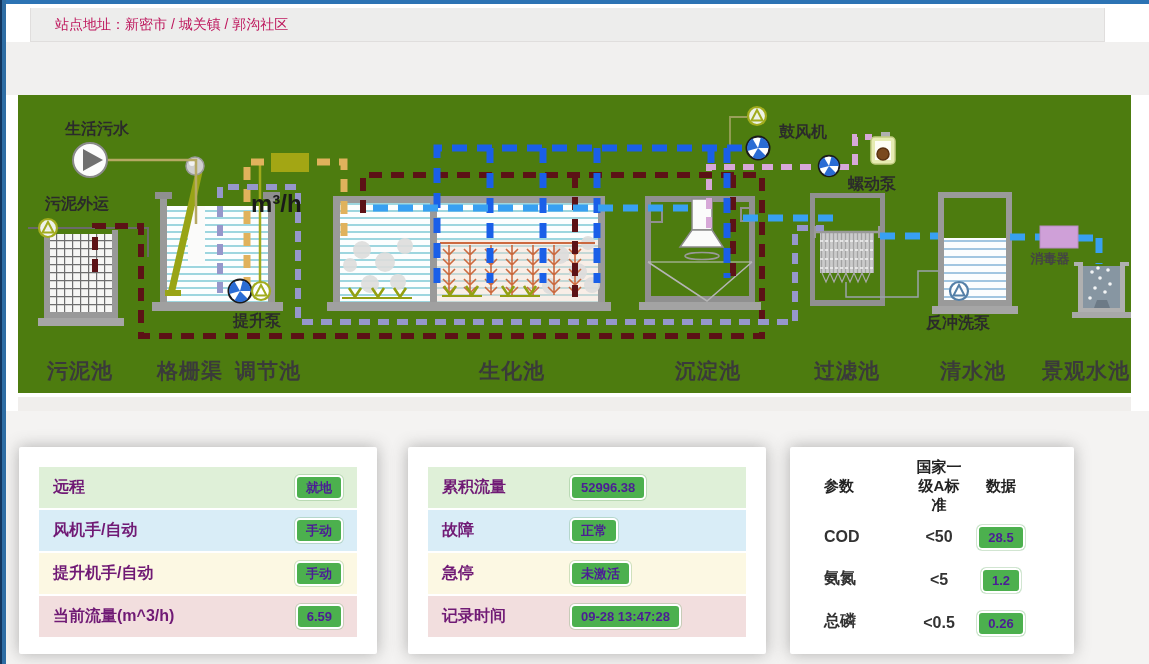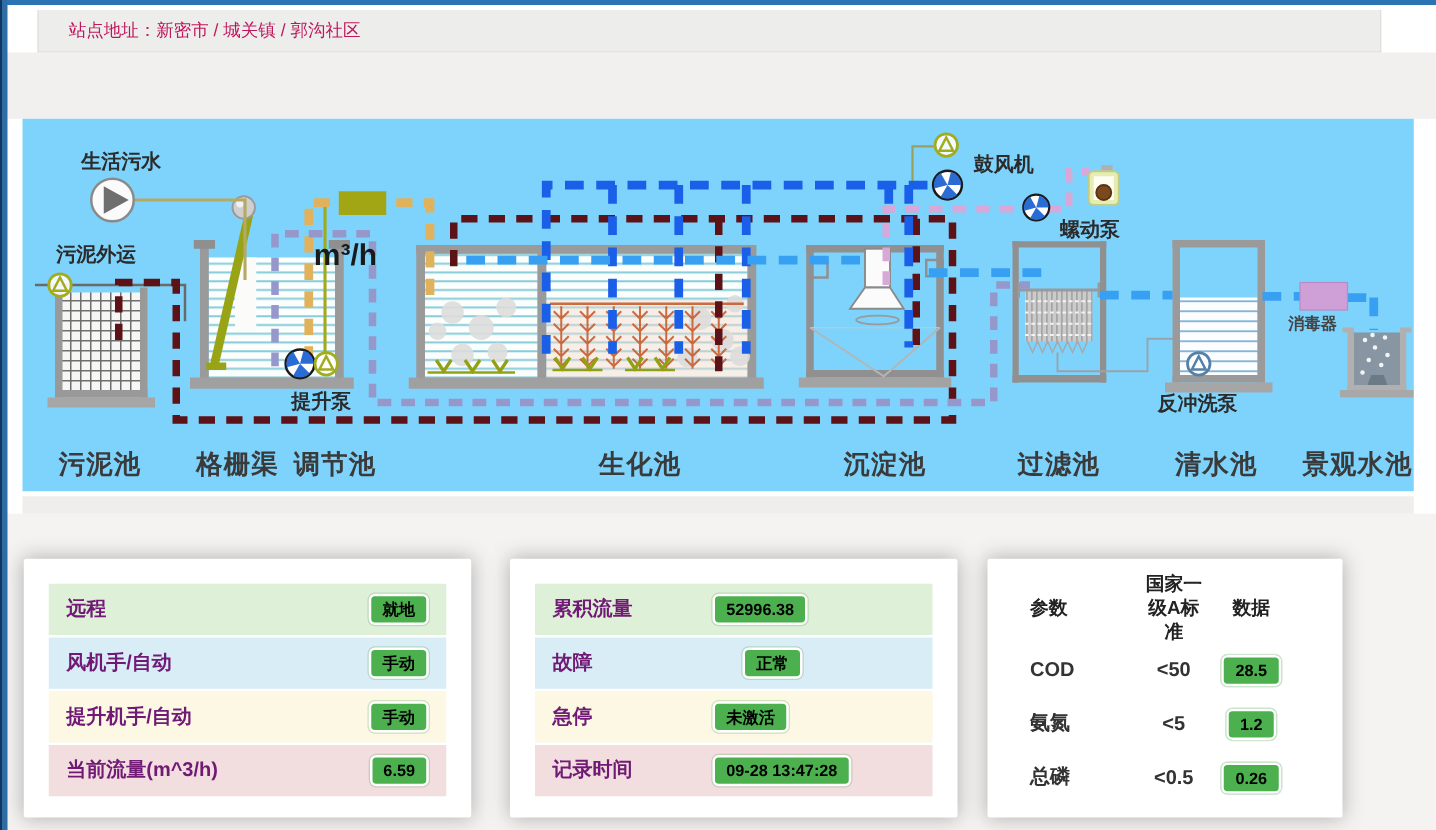--- a/index.html
+++ b/index.html
@@ -14,42 +14,42 @@
     background:linear-gradient(to right,#12365f 0 2px,#2e6da4 2px 100%);}
   
   .header-bar{
     position:absolute;left:30px;top:8px;width:1075px;height:34px;
     background:#ededec;border:1px solid #e0dedd;border-top:none;
     box-sizing:border-box;display:flex;align-items:center;
     font-size:14px;color:#be185d;padding-left:24px;
   }
   .band-upper{position:absolute;left:0;top:42px;width:1149px;height:53px;background:#f1f0ef;}
   
-  .diagram-wrap{position:absolute;left:18px;top:95px;width:1113px;height:298px;background:#7dd3fc;}
+  .diagram-wrap{position:absolute;left:18px;top:95px;width:1113px;height:298px;background:#4d7c0f;}
   .sub-strip{position:absolute;left:18px;top:397px;width:1113px;height:14px;background:#f0eeec;}
   svg text{font-family:"Liberation Sans","DejaVu Sans",sans-serif;}
   .tank-label{font-size:21px;font-weight:bold;fill:#3a3a3a;letter-spacing:1px;}
   .small-label{font-size:16px;font-weight:bold;fill:#2b2b2b;}
   
   .cards-bg{position:absolute;left:0;top:411px;width:1149px;height:253px;background:#f4f3f2;}
   .card{
     position:absolute;top:447px;height:207px;background:#fff;border-radius:2px;
     box-shadow:0 0 16px rgba(90,90,90,.45);box-sizing:border-box;padding:20px 20px 0 20px;
   }
   #card-control{left:19px;width:358px;}
   #card-status{left:408px;width:358px;}
   #card-quality{left:790px;width:284px;}
   .row{height:41px;margin-bottom:2px;display:flex;align-items:center;padding:0 14px;box-sizing:border-box;}
   .row.success{background:#dff0d8;}
-  .row.info{background:#d9edf7;gap:24px;}
+  .row.info{background:#d9edf7;}
   .row.warning{background:#fcf8e3;}
   .row.danger{background:#f2dede;}
   .lbl{font-weight:bold;font-size:16px;color:#701a75;}
   .badge{
-    background:#4cb04e;color:#000000;font-weight:bold;font-size:13px;
+    background:#4cb04e;color:#4c1d95;font-weight:bold;font-size:13px;
     padding:3px 9px;border-radius:5px;border:2px solid #ffffff;line-height:1.2;
     box-shadow:0 0 0 1px rgba(70,150,70,.25);cursor:pointer;
   }
   #card-control .badge{margin-left:auto;}
   #card-status .lbl{width:128px;flex:0 0 128px;}
   
   .q-header{height:38px;display:flex;align-items:center;font-weight:bold;font-size:15px;color:#222;padding:0 14px;}
   .q-c1{flex:0 0 92px;}
   .q-c2{flex:1;text-align:center;}
   .q-c3{flex:0 0 78px;text-align:center;}

